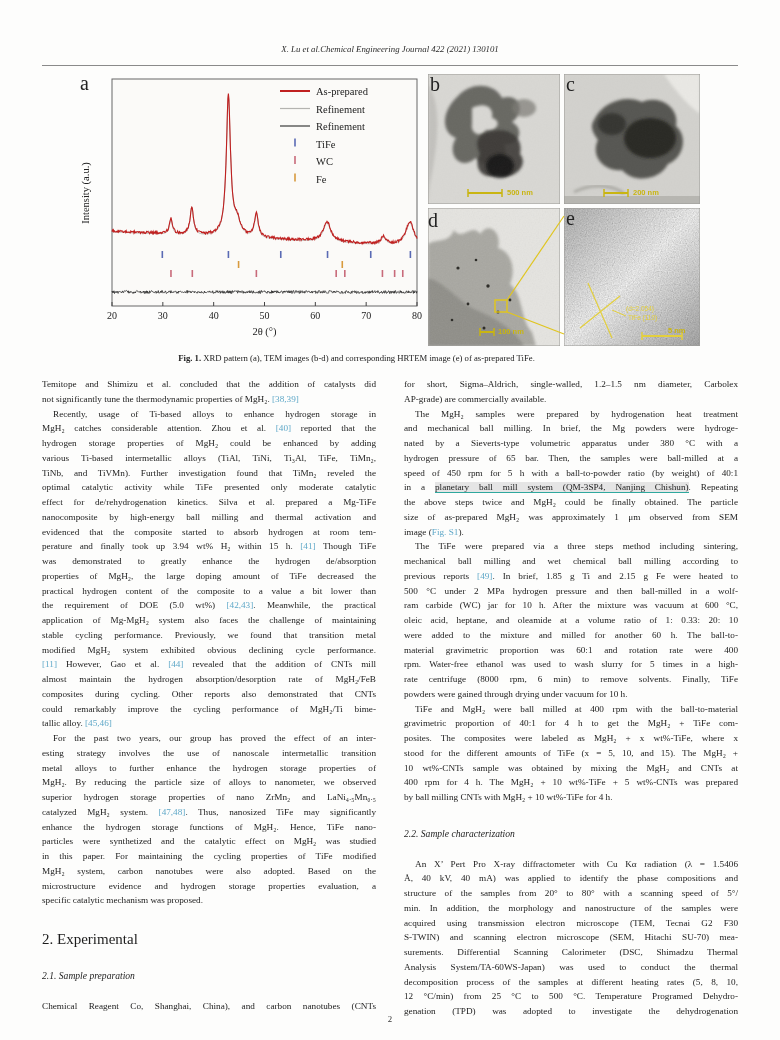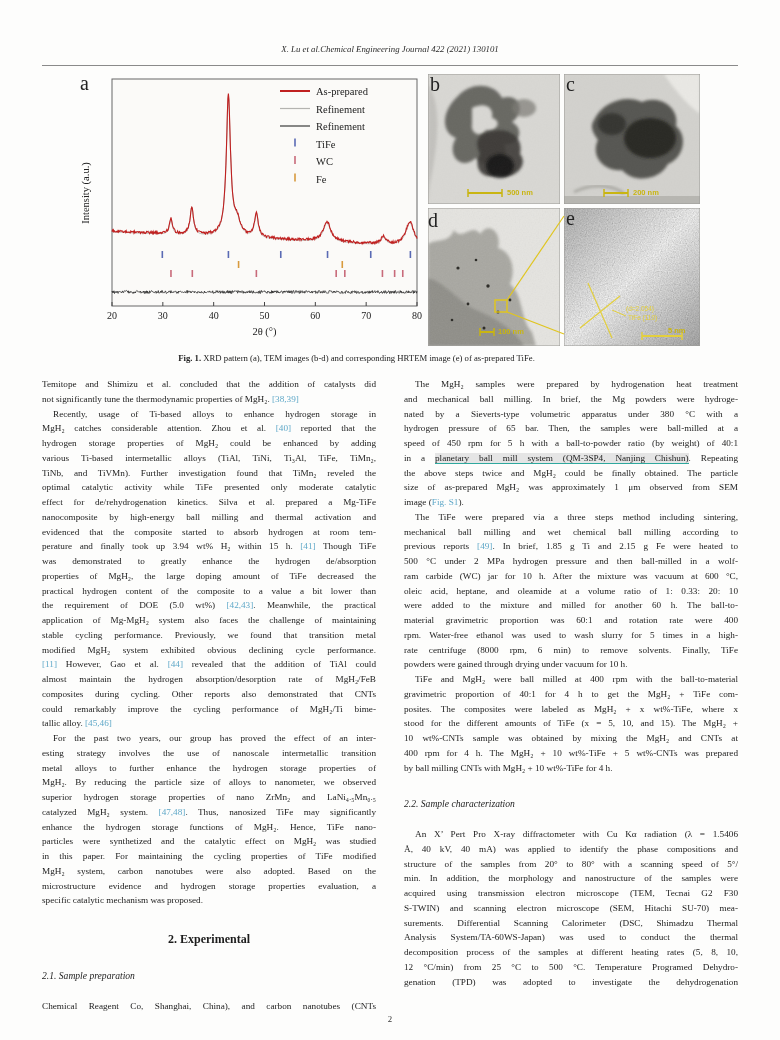--- a/index.html
+++ b/index.html
@@ -31,21 +31,21 @@
   .col{position:absolute;top:377px;width:334px;font-size:9.2px;line-height:14.75px;
        color:#1c1c1c;}
   .col-left{left:42px;}
   .col-right{left:404px;}
   .para{margin:0;}
   .line{text-align:justify;text-align-last:justify;}
   .line.last{text-align-last:left;}
   .line.first{text-indent:11px;}
   .ref{color:#5fa8c8;}
   .hl{background:#e5e5e5;border-bottom:1.5px solid #2fa89e;}
-  .h2{font-weight:bold;font-size:12px;margin:24px 0 17px 0;text-align:center;}
+  .h2{font-weight:normal;font-size:15px;margin:24px 0 17px 0;text-align:left;}
   .h3{font-style:italic;font-size:9.6px;margin:22px 0 15px 0;text-align:left;}
 
   .pageno{position:absolute;top:1014px;left:0;width:780px;text-align:center;
           font-size:8.8px;color:#333;}
 </style>
 </head>
 <body>
 
 <div class="page">
 
@@ -246,21 +246,21 @@
         <div class="line"><span>nanocomposite by high-energy ball milling and thermal activation and</span></div>
         <div class="line"><span>evidenced that the composite started to absorb hydrogen at room tem-</span></div>
         <div class="line"><span>perature and finally took up 3.94 wt% H₂ within 15 h. </span><span class="ref">[41]</span><span> Though TiFe</span></div>
         <div class="line"><span>was demonstrated to greatly enhance the hydrogen de/absorption</span></div>
         <div class="line"><span>properties of MgH₂, the large doping amount of TiFe decreased the</span></div>
         <div class="line"><span>practical hydrogen content of the composite to a value a bit lower than</span></div>
         <div class="line"><span>the requirement of DOE (5.0 wt%) </span><span class="ref">[42,43]</span><span>. Meanwhile, the practical</span></div>
         <div class="line"><span>application of Mg-MgH₂ system also faces the challenge of maintaining</span></div>
         <div class="line"><span>stable cycling performance. Previously, we found that transition metal</span></div>
         <div class="line"><span>modified MgH₂ system exhibited obvious declining cycle performance.</span></div>
-        <div class="line"><span class="ref">[11]</span><span> However, Gao et al. </span><span class="ref">[44]</span><span> revealed that the addition of TiAl could</span></div>
+        <div class="line"><span class="ref">[11]</span><span> However, Gao et al. </span><span class="ref">[44]</span><span> revealed that the addition of CNTs mill</span></div>
         <div class="line"><span>almost maintain the hydrogen absorption/desorption rate of MgH₂/FeB</span></div>
         <div class="line"><span>composites during cycling. Other reports also demonstrated that CNTs</span></div>
         <div class="line"><span>could remarkably improve the cycling performance of MgH₂/Ti bime-</span></div>
         <div class="line last"><span>tallic alloy. </span><span class="ref">[45,46]</span></div>
       </div>
       <div class="para">
         <div class="line first"><span>For the past two years, our group has proved the effect of an inter-</span></div>
         <div class="line"><span>esting strategy involves the use of nanoscale intermetallic transition</span></div>
         <div class="line"><span>metal alloys to further enhance the hydrogen storage properties of</span></div>
         <div class="line"><span>MgH₂. By reducing the particle size of alloys to nanometer, we observed</span></div>
@@ -274,20 +274,24 @@
         <div class="line last"><span>specific catalytic mechanism was proposed.</span></div>
       </div>
       <div class="h2">2. Experimental</div>
       <div class="h3">2.1. Sample preparation</div>
       <div class="para">
         <div class="line"><span>Chemical Reagent Co, Shanghai, China), and carbon nanotubes (CNTs</span></div>
       </div>
     </div>
   <div class="col col-right">
       <div class="para">
+        <div class="line"><span>for short, Sigma–Aldrich, single-walled, 1.2–1.5 nm diameter, Carbolex</span></div>
+        <div class="line last"><span>AP-grade) are commercially available.</span></div>
+      </div>
+      <div class="para">
         <div class="line first"><span>The MgH₂ samples were prepared by hydrogenation heat treatment</span></div>
         <div class="line"><span>and mechanical ball milling. In brief, the Mg powders were hydroge-</span></div>
         <div class="line"><span>nated by a Sieverts-type volumetric apparatus under 380 °C with a</span></div>
         <div class="line"><span>hydrogen pressure of 65 bar. Then, the samples were ball-milled at a</span></div>
         <div class="line"><span>speed of 450 rpm for 5 h with a ball-to-powder ratio (by weight) of 40:1</span></div>
         <div class="line"><span>in a </span><span class="hl">planetary ball mill system (QM-3SP4, Nanjing Chishun)</span><span>. Repeating</span></div>
         <div class="line"><span>the above steps twice and MgH₂ could be finally obtained. The particle</span></div>
         <div class="line"><span>size of as-prepared MgH₂ was approximately 1 μm observed from SEM</span></div>
         <div class="line last"><span>image (</span><span class="ref">Fig. S1</span><span>).</span></div>
       </div>

